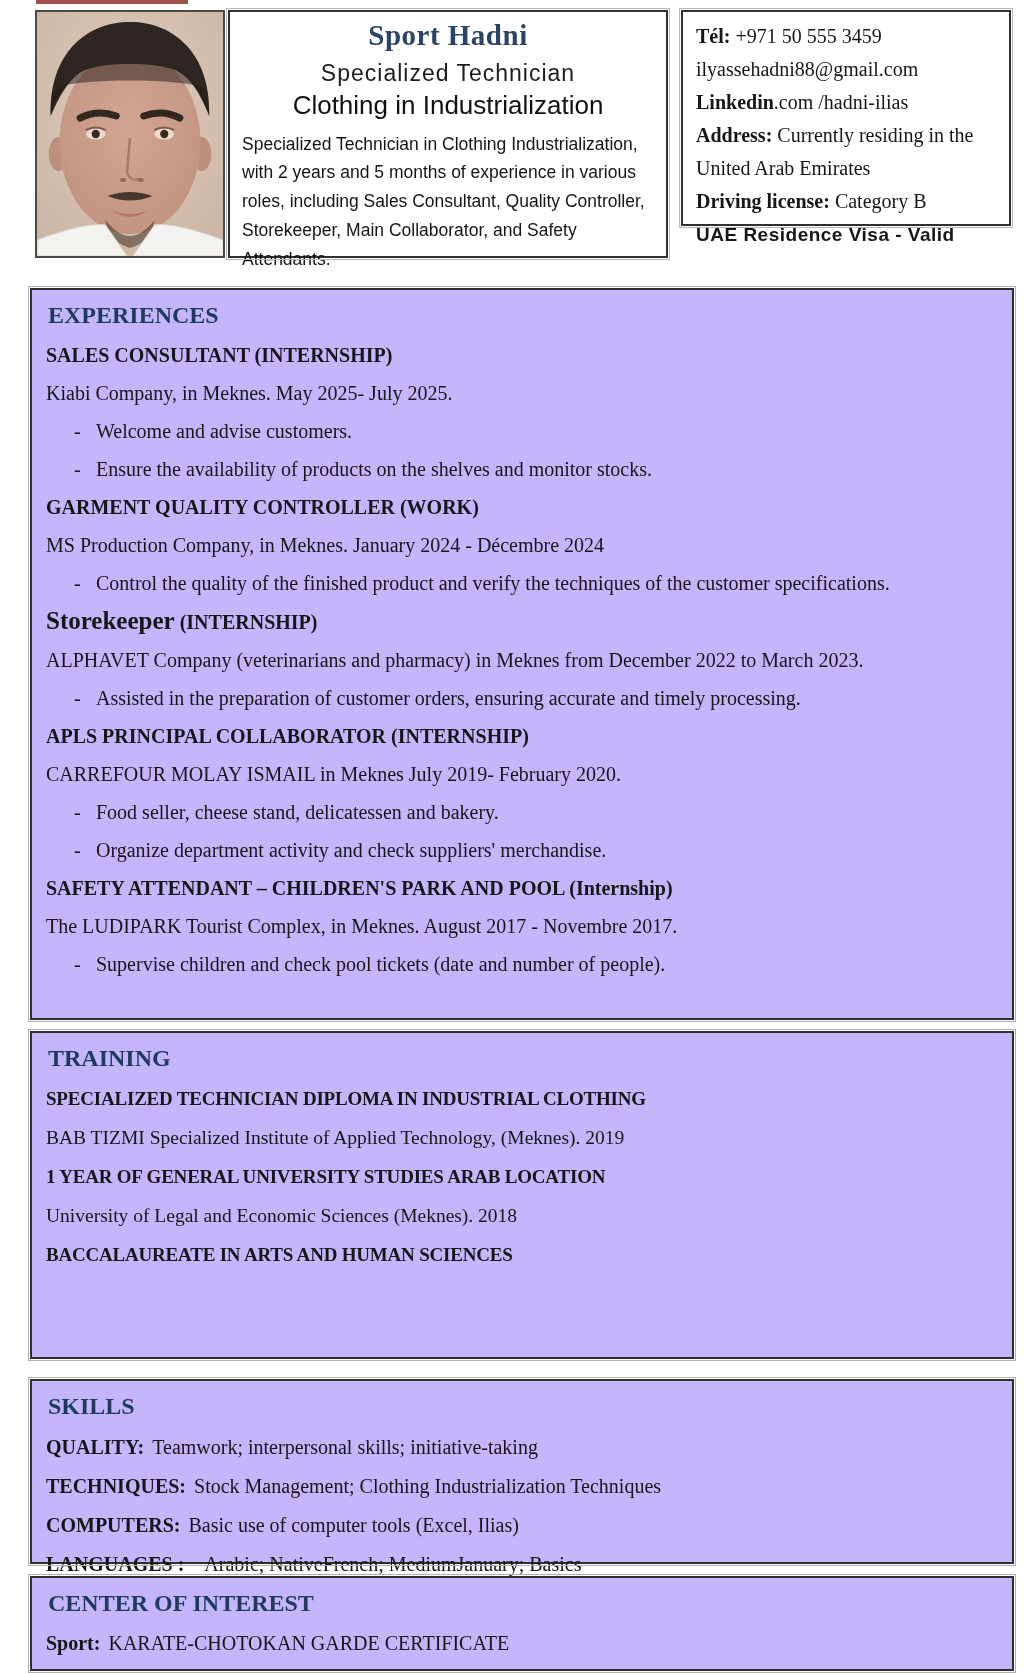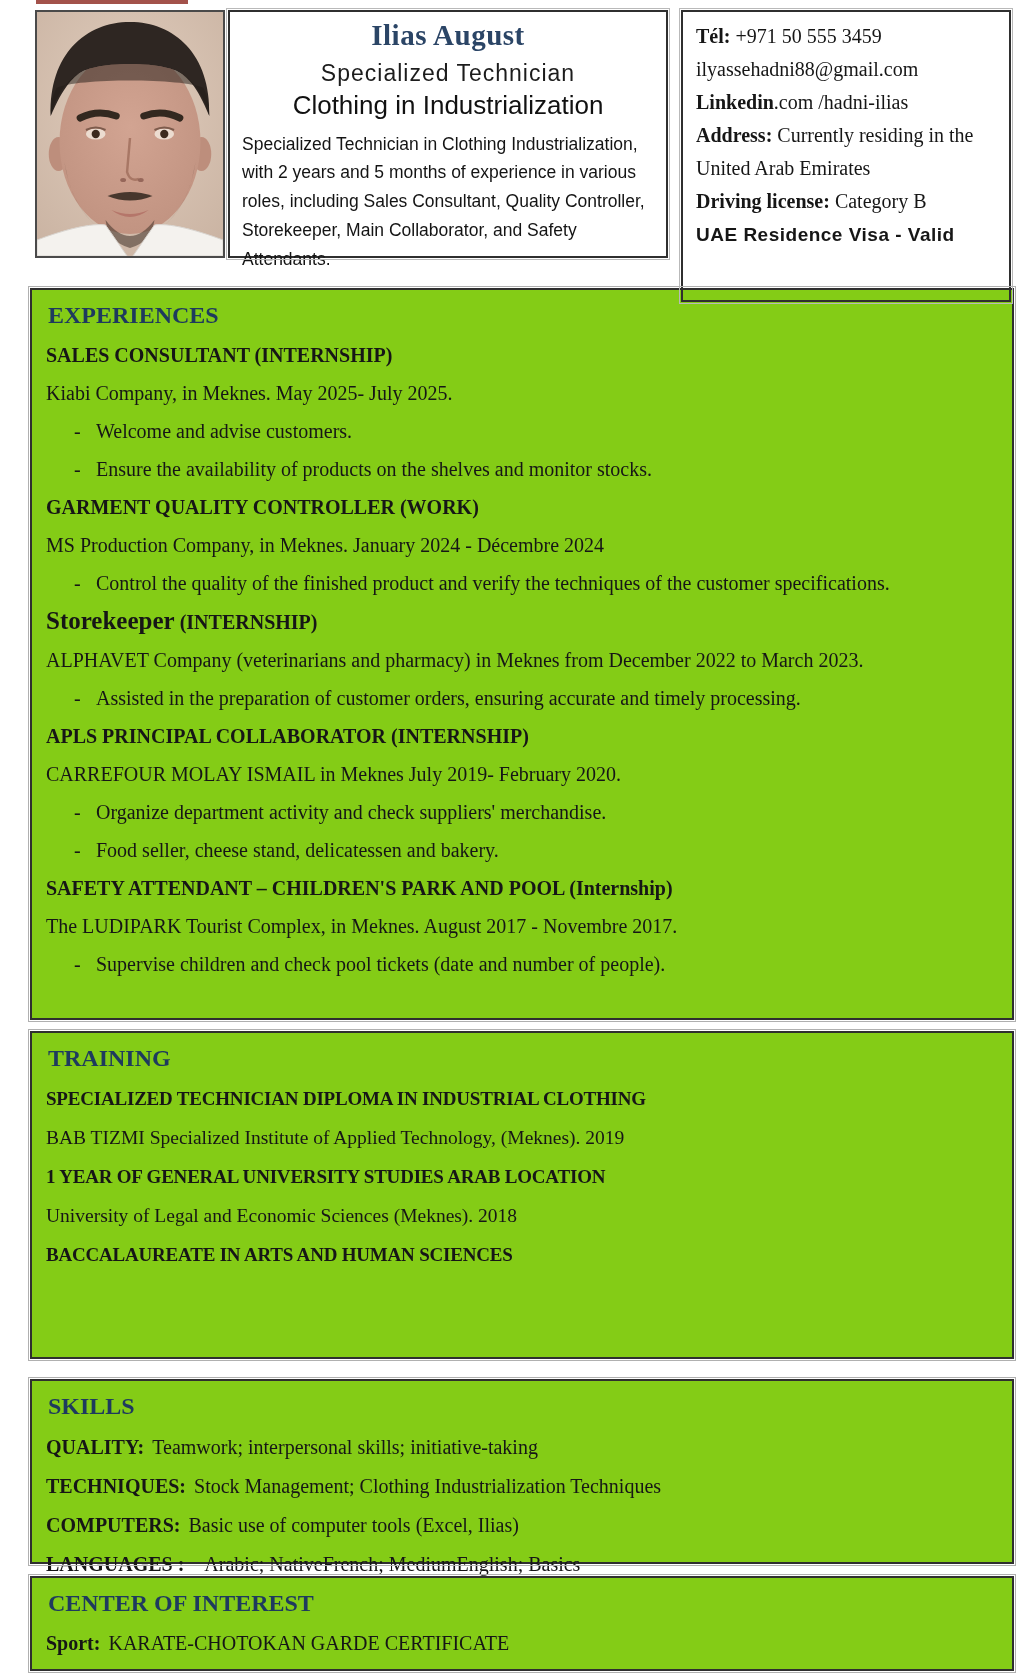--- a/index.html
+++ b/index.html
@@ -28,32 +28,32 @@
     padding:6px 12px 0 12px;text-align:center;flex:0 0 auto;
   }
   .name{font-size:29px;font-weight:bold;color:#2b4566;letter-spacing:.5px;line-height:1.2;}
   .sub1{font-family:"Liberation Sans", sans-serif;font-size:23px;color:#1c1c1c;margin-top:7px;letter-spacing:1px;}
   .sub2{font-family:"Liberation Sans", sans-serif;font-size:26px;color:#111;margin-top:3px;}
   .summary{
     font-family:"Liberation Sans", sans-serif;font-size:17.5px;color:#141414;
     text-align:left;margin-top:9px;line-height:1.64;
   }
   .contactbox{
-    width:330px;height:292px;margin-left:13px;border:2px solid var(--border);
+    width:330px;height:216px;margin-left:13px;border:2px solid var(--border);
     outline:1px solid #b9b9b9;outline-offset:1px;
     padding:8px 8px 0 13px;font-size:20px;flex:0 0 auto;
   }
   .contact-line{line-height:33px;}
   .contact-line b{font-weight:bold;}
   .visa{font-family:"Liberation Sans", sans-serif;font-weight:bold;font-size:19px;letter-spacing:.5px;}
   
   .section{
     margin-left:30px;width:984px;border:2px solid var(--border);
     outline:1px solid #b0b0b0;outline-offset:1px;
-    padding:8px 16px 10px 14px;background:#84cc16;
+    padding:8px 16px 10px 14px;background:#c4b5fd;
   }
   #experiences{margin-top:30px;height:732px;}
   #training{margin-top:11px;height:328px;}
   #skills{margin-top:20px;height:185px;}
   #interest{margin-top:12px;height:95px;}
   .sec-title{
     font-size:24px;font-weight:bold;color:var(--heading);
     margin:4px 0 2px 2px;letter-spacing:0;
   }
   .role{font-size:20px;font-weight:bold;margin-top:14px;line-height:24px;}
@@ -129,21 +129,21 @@
       <path d="M70,208 Q95,240 120,208 Q117,230 95,236 Q73,230 70,208 Z" fill="#41332a" opacity="0.55"></path>
       <path d="M28,150 Q34,190 60,214 Q40,196 32,168 Z" fill="#41332a" opacity="0.25"></path>
       <path d="M162,150 Q156,190 130,214 Q150,196 158,168 Z" fill="#41332a" opacity="0.25"></path>
 
       <path d="M0,244 L0,228 C30,217 56,211 70,213 L92,244 Z" fill="#f4f2ee" stroke="#d9d5cf" stroke-width="1"></path>
       <path d="M190,244 L190,228 C160,217 134,211 120,213 L98,244 Z" fill="#f4f2ee" stroke="#d9d5cf" stroke-width="1"></path>
     </svg>
   </div>
 
   <div class="headerbox">
-    <div class="name">Ilias August</div>
+    <div class="name">Sport Hadni</div>
     <div class="sub1">Specialized Technician</div>
     <div class="sub2">Clothing in Industrialization</div>
     <div class="summary">Specialized Technician in Clothing Industrialization, with 2 years and 5 months of experience in various roles, including Sales Consultant, Quality Controller, Storekeeper, Main Collaborator, and Safety Attendants.</div>
   </div>
 
   <div class="contactbox">
     <div class="contact-line">
       <b>Tél:</b>
       <span>+971 50 555 3459</span>
     </div>
@@ -186,22 +186,22 @@
       <span class="role-big">Storekeeper</span>
       <span>(INTERNSHIP)</span>
     </div>
     <div class="org">ALPHAVET Company (veterinarians and pharmacy) in Meknes from December 2022 to March 2023.</div>
     <div class="bullet"><span class="dash"></span><span>Assisted in the preparation of customer orders, ensuring accurate and timely processing.</span></div>
   </div>
 
   <div class="entry">
     <div class="role">APLS PRINCIPAL COLLABORATOR (INTERNSHIP)</div>
     <div class="org">CARREFOUR MOLAY ISMAIL in Meknes July 2019- February 2020.</div>
+    <div class="bullet"><span class="dash"></span><span>Food seller, cheese stand, delicatessen and bakery.</span></div>
     <div class="bullet"><span class="dash"></span><span>Organize department activity and check suppliers' merchandise.</span></div>
-    <div class="bullet"><span class="dash"></span><span>Food seller, cheese stand, delicatessen and bakery.</span></div>
   </div>
 
   <div class="entry">
     <div class="role">SAFETY ATTENDANT – CHILDREN'S PARK AND POOL (Internship)</div>
     <div class="org">The LUDIPARK Tourist Complex, in Meknes. August 2017 - Novembre 2017.</div>
     <div class="bullet"><span class="dash"></span><span>Supervise children and check pool tickets (date and number of people).</span></div>
   </div>
 </section>
 
 <section class="section" id="training">
@@ -226,21 +226,21 @@
   <div class="skill-row">
     <span class="skill-label">QUALITY:</span><span>Teamwork; interpersonal skills; initiative-taking</span>
   </div>
   <div class="skill-row">
     <span class="skill-label">TECHNIQUES:</span><span>Stock Management; Clothing Industrialization Techniques</span>
   </div>
   <div class="skill-row">
     <span class="skill-label">COMPUTERS:</span><span>Basic use of computer tools (Excel, Ilias)</span>
   </div>
   <div class="skill-row">
-    <span class="skill-label">LANGUAGES :</span><span class="lang lang-0">Arabic; Native</span><span class="lang lang-1">French; Medium</span><span class="lang lang-2">English; Basics</span>
+    <span class="skill-label">LANGUAGES :</span><span class="lang lang-0">Arabic; Native</span><span class="lang lang-1">French; Medium</span><span class="lang lang-2">January; Basics</span>
   </div>
 </section>
 
 <section class="section" id="interest">
   <h2 class="sec-title">CENTER OF INTEREST</h2>
   <div class="sport-row">
     <span class="skill-label">Sport:</span><span>KARATE-CHOTOKAN GARDE CERTIFICATE</span>
   </div>
 </section>
 

